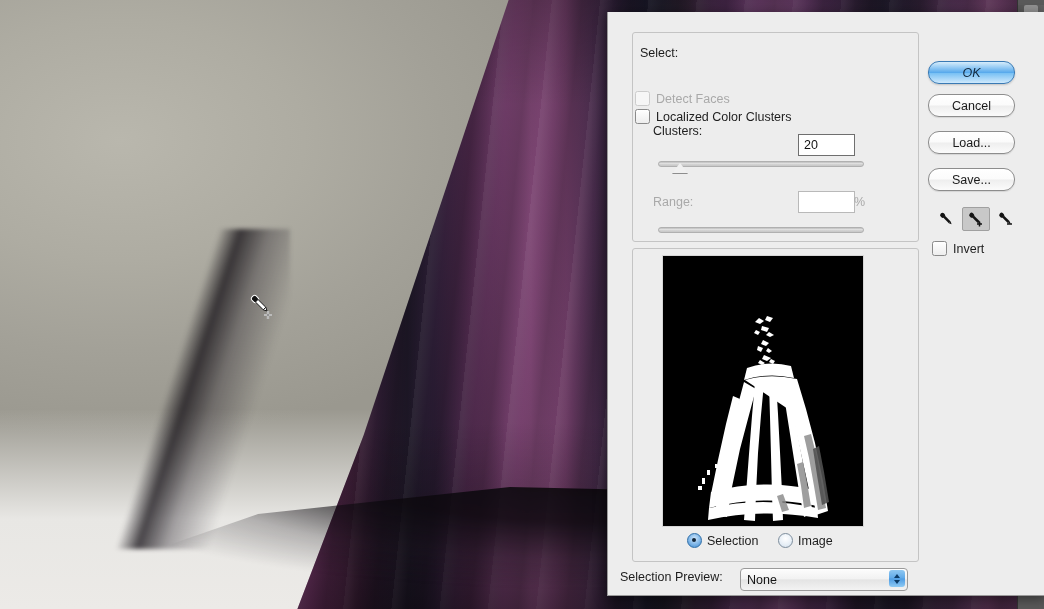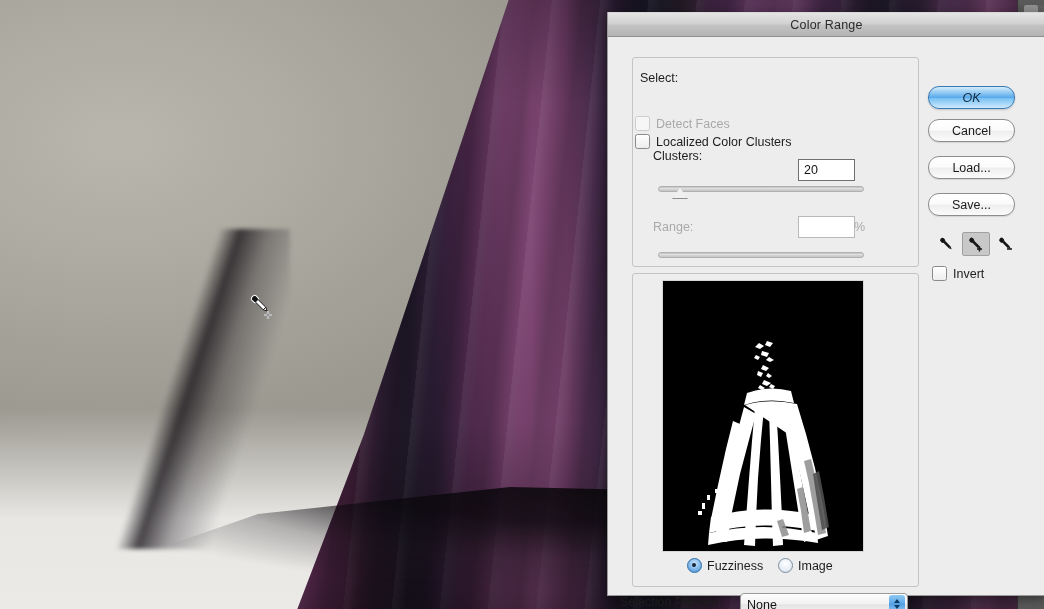--- a/index.html
+++ b/index.html
@@ -174,23 +174,20 @@
   <div class="seg" style="height:44px">
     <div class="ps-ico b"></div>
   </div>
   <div class="seg" style="height:44px">
     <div class="ps-ico c"></div>
   </div>
 </div>
 
 <div id="dialog">
 
-  <div id="titlebar">
-    <span class="t">Color Range</span>
-  </div>
 
   <div class="body">
 
     <div class="groupbox"></div>
 
     <div class="row" style="left:32px;top:34px;">
       <span class="lbl">Select:</span>
     </div>
 
     <div class="row" style="left:27px;top:79px;">
@@ -267,21 +264,21 @@
           </g>
           <g fill="#505050" opacity="0.9">
             <path d="M156 190 l5 26 5 30 -7 3 -5 -30 -4 -26z"></path>
           </g>
         </svg>
       </div>
     </div>
 
     <div class="row" style="left:79px;top:521px;">
       <span class="radio on"></span>
-      <span class="lbl">Fuzziness</span>
+      <span class="lbl">Selection</span>
     </div>
     <div class="row" style="left:170px;top:521px;">
       <span class="radio"></span>
       <span class="lbl">Image</span>
     </div>
 
     <div class="row" style="left:12px;top:558px;">
       <span class="lbl">Selection Preview:</span>
     </div>
     <div class="popup" style="position:absolute;left:132px;top:556px;width:166px;">

